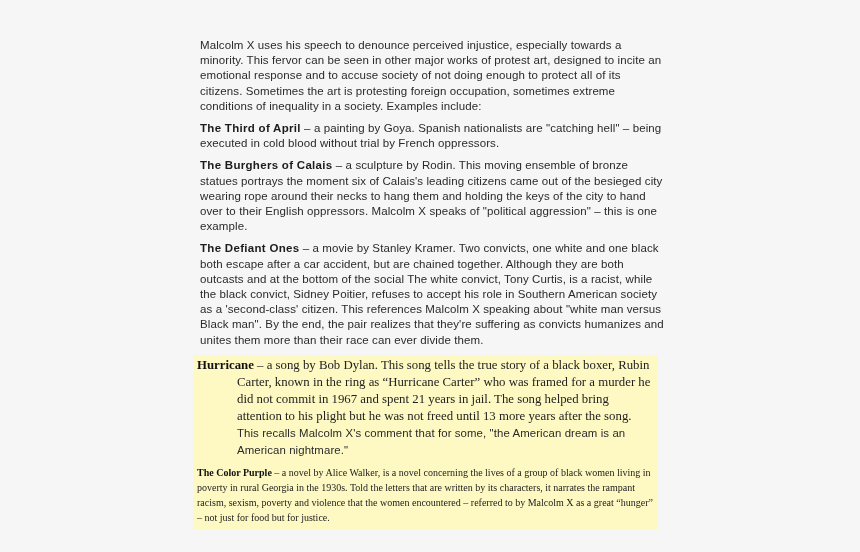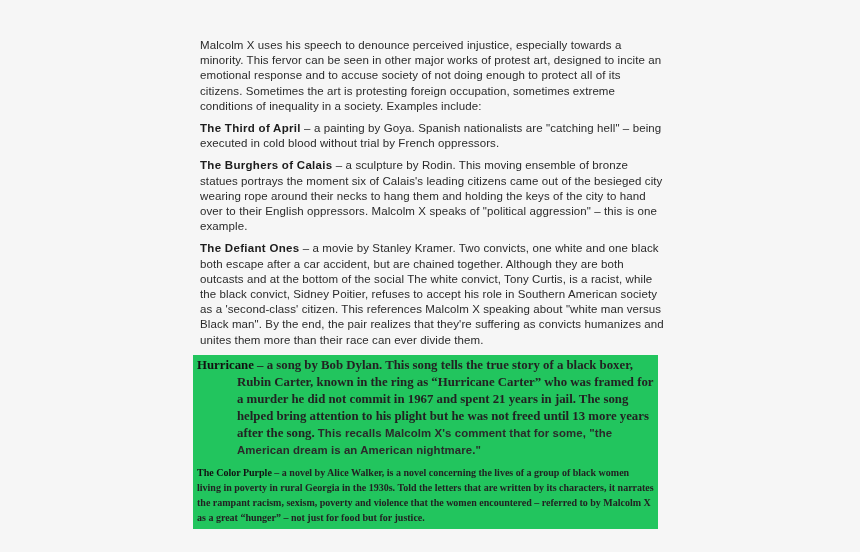--- a/index.html
+++ b/index.html
@@ -23,26 +23,25 @@
     line-height: 15.2px;
     letter-spacing: 0.1px;
     color: #2a2a2a;
   }
   .sans-para strong {
     font-weight: bold;
     letter-spacing: 0.3px;
     color: #1c1c1c;
   }
   .paper {
-    background: #22c55e;
+    background: #fef9c3;
     margin: 5px 12px 0 -7px;
     width: 465px;
     box-sizing: border-box;
     padding: 2px 4px 4px 4px;
-    font-weight: bold;
   }
   .serif-para {
     font-family: "Liberation Serif", serif;
     color: #222222;
     margin: 0;
   }
   .serif-para strong { color: #111111; }
   .hurricane-para {
     font-size: 12.8px;
     line-height: 17px;

